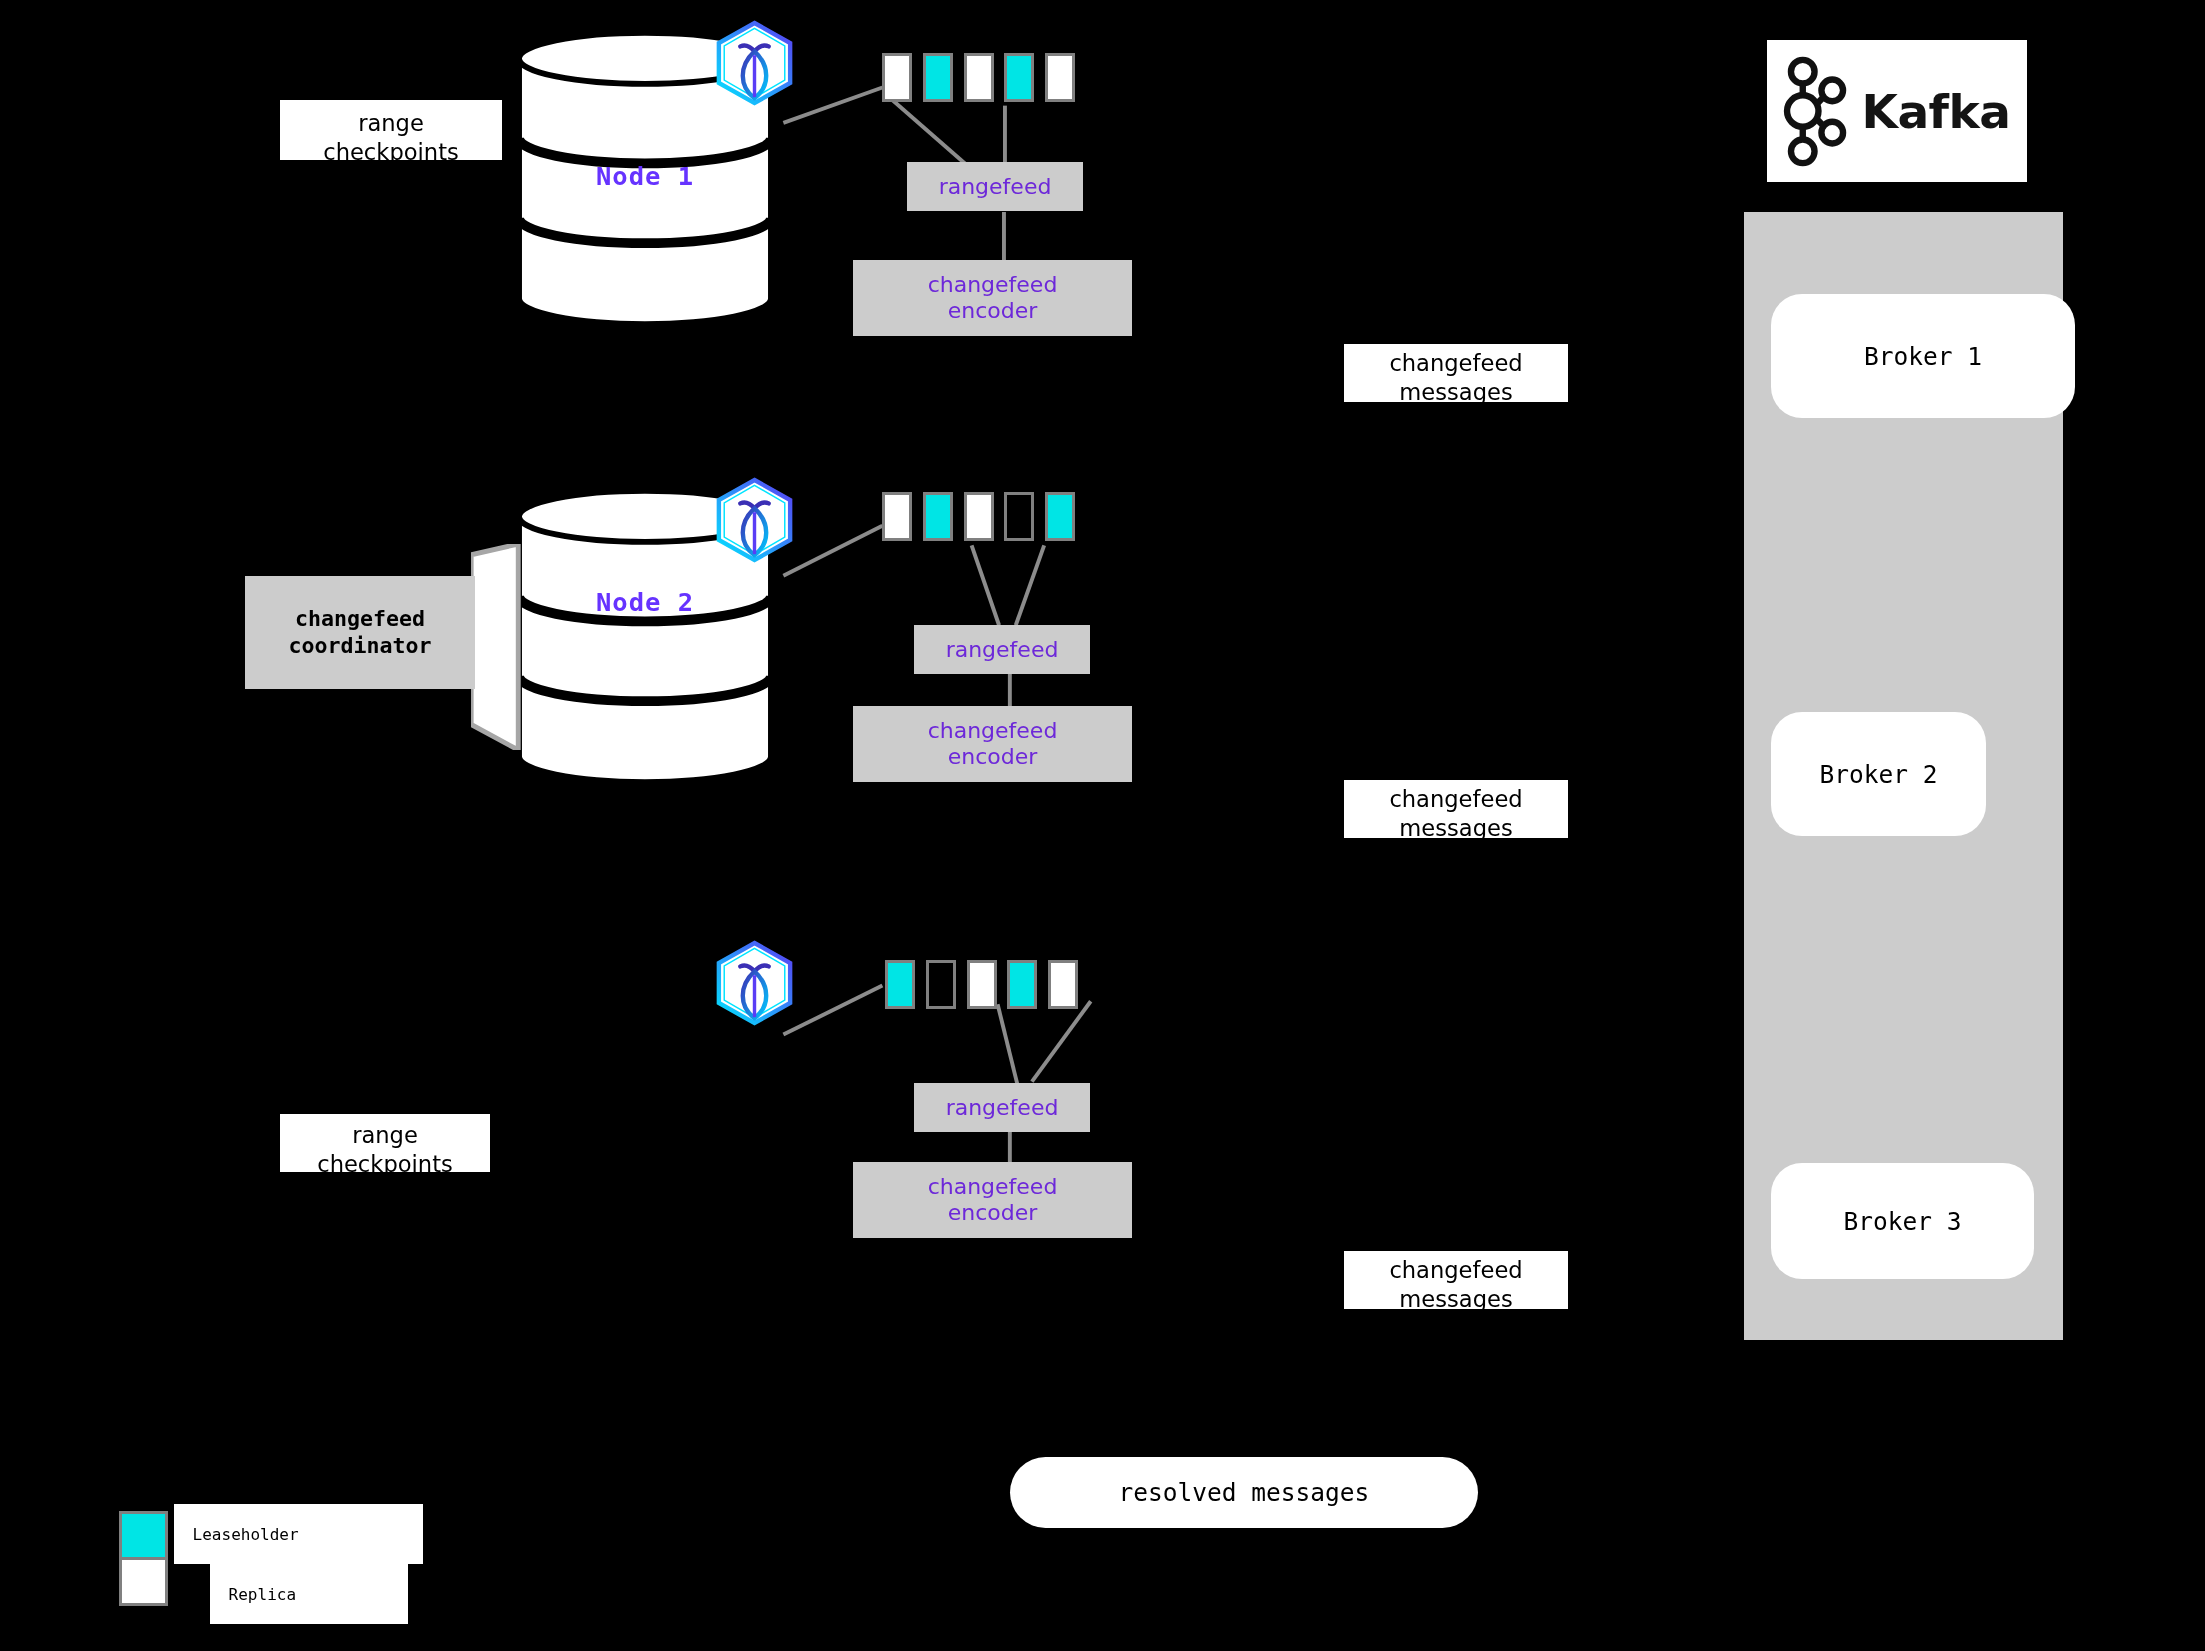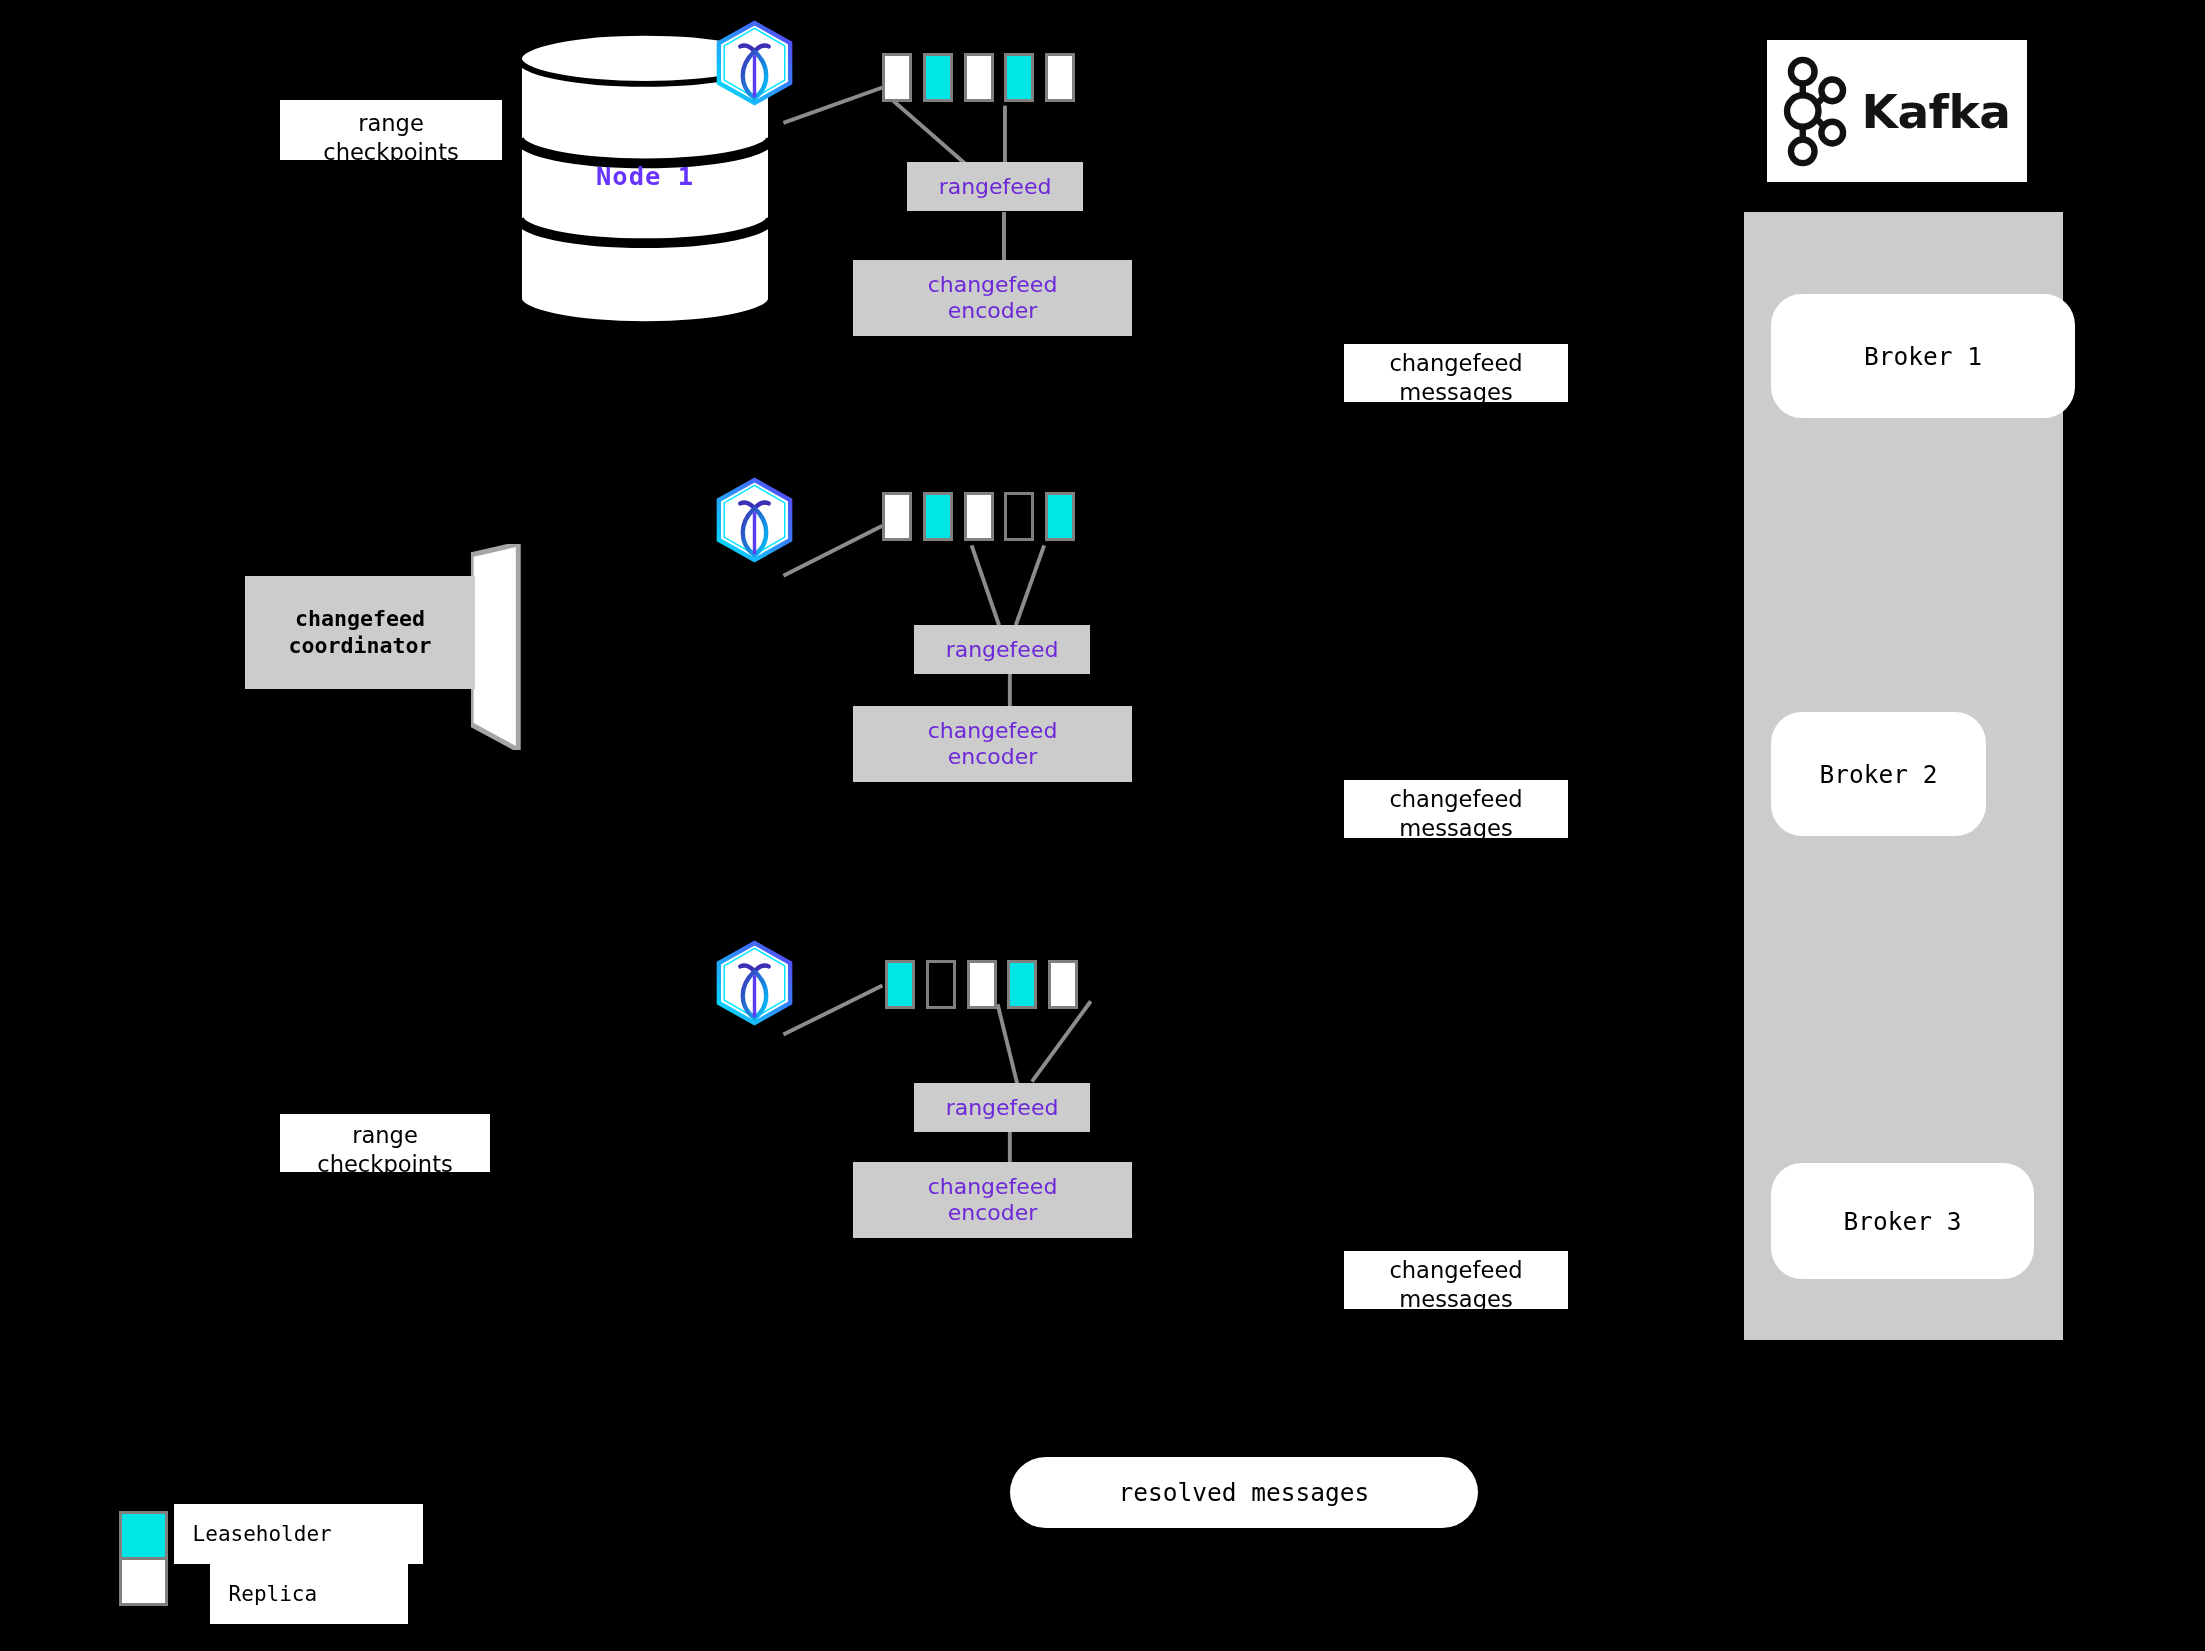--- a/index.html
+++ b/index.html
@@ -52,21 +52,21 @@
   
   .pill{position:absolute;background:#ffffff;border-radius:490px;
       display:flex;align-items:center;justify-content:center;
       font-family:"DejaVu Sans Mono",monospace;font-size:24.5px;color:#000;}
 
   
   .lg-sw{position:absolute;width:49px;height:49px;
       border:3.4px solid #808080;box-sizing:border-box;}
   .lg-txt{position:absolute;background:#ffffff;color:#000;
       display:flex;align-items:center;
-      font-family:"DejaVu Sans Mono",monospace;font-size:21px;}
+      font-family:"DejaVu Sans Mono",monospace;font-size:16px;}
 
   svg.lines{position:absolute;left:0;top:0;width:2205px;height:1652px;
       pointer-events:none;}
 </style>
 </head>
 <body>
 
 <div id="stage">
 
   <svg class="lines" viewBox="0 0 4498 3369">
@@ -131,20 +131,29 @@
   </div>
   <div class="clipbox" style="left:280px;top:100px;width:222px;height:60px;"></div>
   <div style="position:absolute;left:280px;top:100px;width:222px;height:60px;overflow:hidden;">
     <div style="position:absolute;left:50%;top:8.8px;transform:translateX(-50%);
                 text-align:center;font-size:22.6px;line-height:1.3;color:#000;white-space:nowrap;">
       <div>range</div>
       <div>checkpoints</div>
     </div>
   </div>
 
+  <div class="cyl" style="left:515px;top:487px;">
+    <svg width="260" height="299" viewBox="0 0 530 610">
+      <path d="M8 60 a257 52 0 0 1 514 0 v490 a257 52 0 0 1 -514 0 z" fill="#ffffff" stroke="#000000" stroke-width="12"></path>
+      <ellipse cx="265" cy="60" rx="257" ry="52" fill="#ffffff" stroke="#000" stroke-width="12"></ellipse>
+      <path d="M8 222 a257 52 0 0 0 514 0" fill="none" stroke="#000" stroke-width="20"></path>
+      <path d="M8 385 a257 52 0 0 0 514 0" fill="none" stroke="#000" stroke-width="20"></path>
+    </svg>
+    <div class="cyl-label" style="top:100px;">Node 2</div>
+  </div>
   <div class="crdb" style="left:713px;top:476px;">
     <svg width="83" height="88" viewBox="0 0 170 180">
       <polygon points="85,8 158,49 158,131 85,172 12,131 12,49" fill="#ffffff" stroke="url(#hg1)" stroke-width="9"></polygon>
       <polygon points="85,19 147,55 147,125 85,161 23,125 23,55" fill="none" stroke="#00e5ff" stroke-width="3"></polygon>
       <path d="M56 56 q14 -7 29 10 q15 -17 29 -10" fill="none" stroke="#3b2fb5" stroke-width="9" stroke-linecap="round"></path>
       <path d="M85 66 q-24 22 -24 50 q0 28 24 46 q24 -18 24 -46 q0 -28 -24 -50 z" fill="none" stroke="url(#bg1)" stroke-width="9"></path>
       <line x1="85" y1="74" x2="85" y2="160" stroke="#5b3df5" stroke-width="7"></line>
     </svg>
   </div>
 

